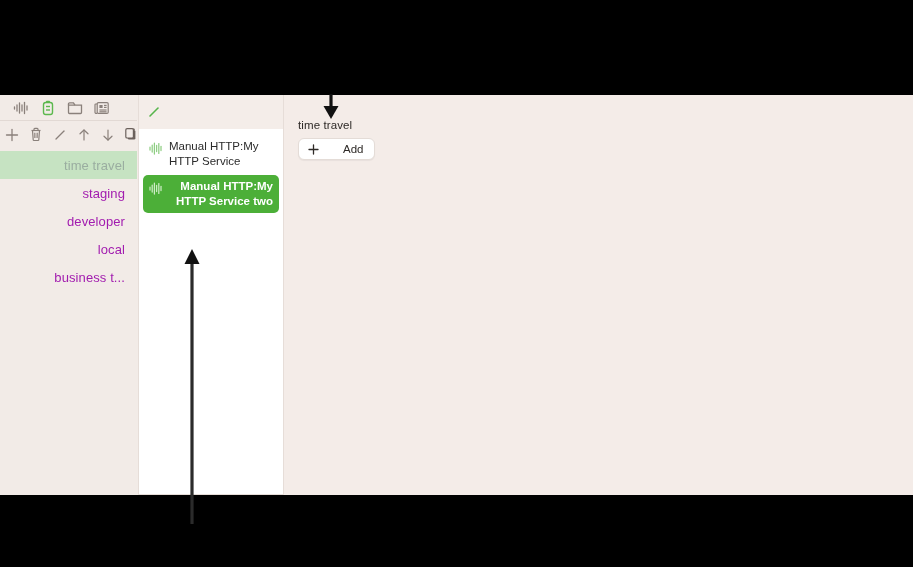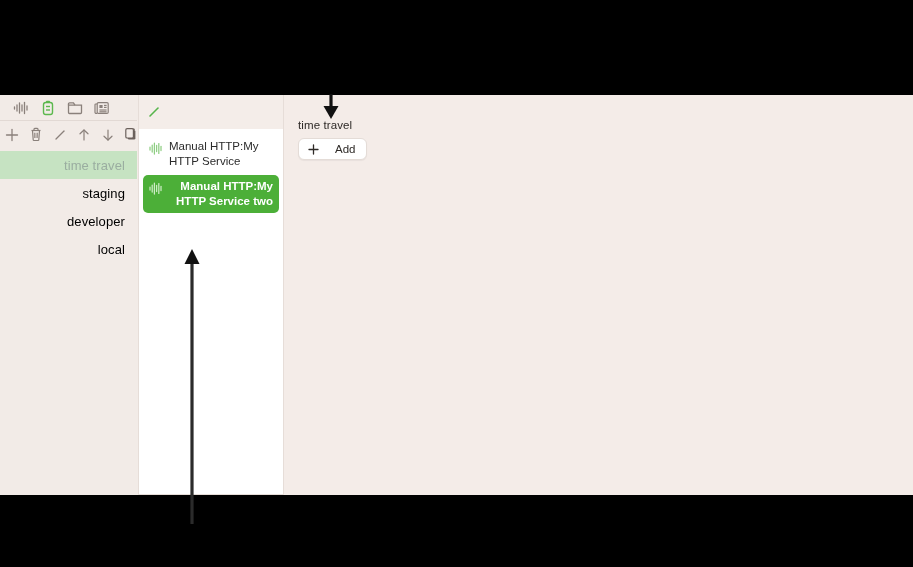--- a/index.html
+++ b/index.html
@@ -76,21 +76,21 @@
     top: 56px;
     width: 137px;
   }
   .sidebar-item {
     height: 28px;
     display: flex;
     align-items: center;
     justify-content: flex-end;
     padding-right: 12px;
     font-size: 13px;
-    color: #000000;
+    color: #a21caf;
     letter-spacing: 0.1px;
   }
   .sidebar-item.selected {
     background: #c6e3c2;
     color: #9aada0;
   }
 
   
   .list-panel {
     position: absolute;
@@ -165,21 +165,21 @@
   }
   .detail-title {
     font-size: 11.5px;
     color: #2e2a27;
     margin-bottom: 7px;
     letter-spacing: 0.1px;
   }
   .add-button {
     display: inline-flex;
     align-items: center;
-    gap: 16px;
+    gap: 24px;
     background: #ffffff;
     border: 1px solid #e4dcd7;
     border-radius: 6px;
     padding: 4px 11px 4px 9px;
     font-size: 11.5px;
     color: #2e2a27;
     box-shadow: 0 1px 1px rgba(0,0,0,0.05);
   }
   .add-button .plus {
     width: 11px; height: 11px;
@@ -288,20 +288,23 @@
           <span>time travel</span>
         </div>
         <div class="sidebar-item">
           <span>staging</span>
         </div>
         <div class="sidebar-item">
           <span>developer</span>
         </div>
         <div class="sidebar-item">
           <span>local</span>
+        </div>
+        <div class="sidebar-item">
+          <span>business t...</span>
         </div>
       </div>
     </div>
 
     <div class="list-panel">
       <div class="list-panel-header">
         <span class="pencil-icon">
           <svg width="14" height="14" viewBox="0 0 14 14" fill="none" stroke="currentColor" stroke-width="1.6" stroke-linecap="round">
             <line x1="3" y1="11" x2="11" y2="3"></line>
           </svg>

